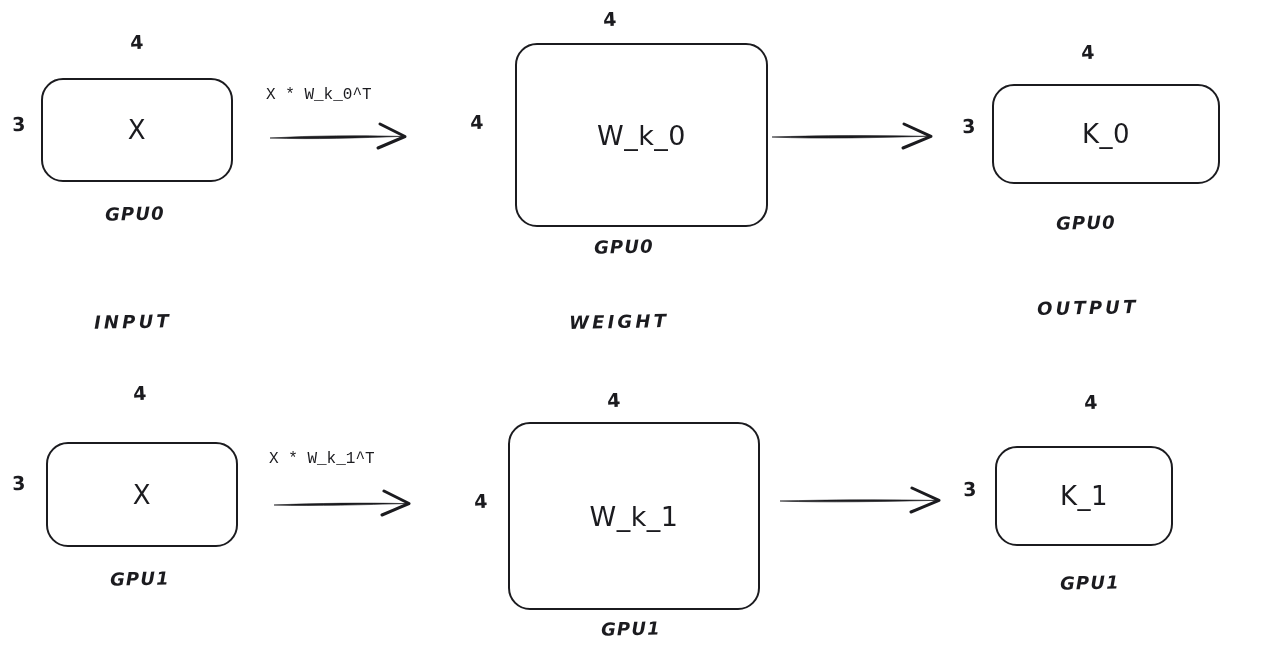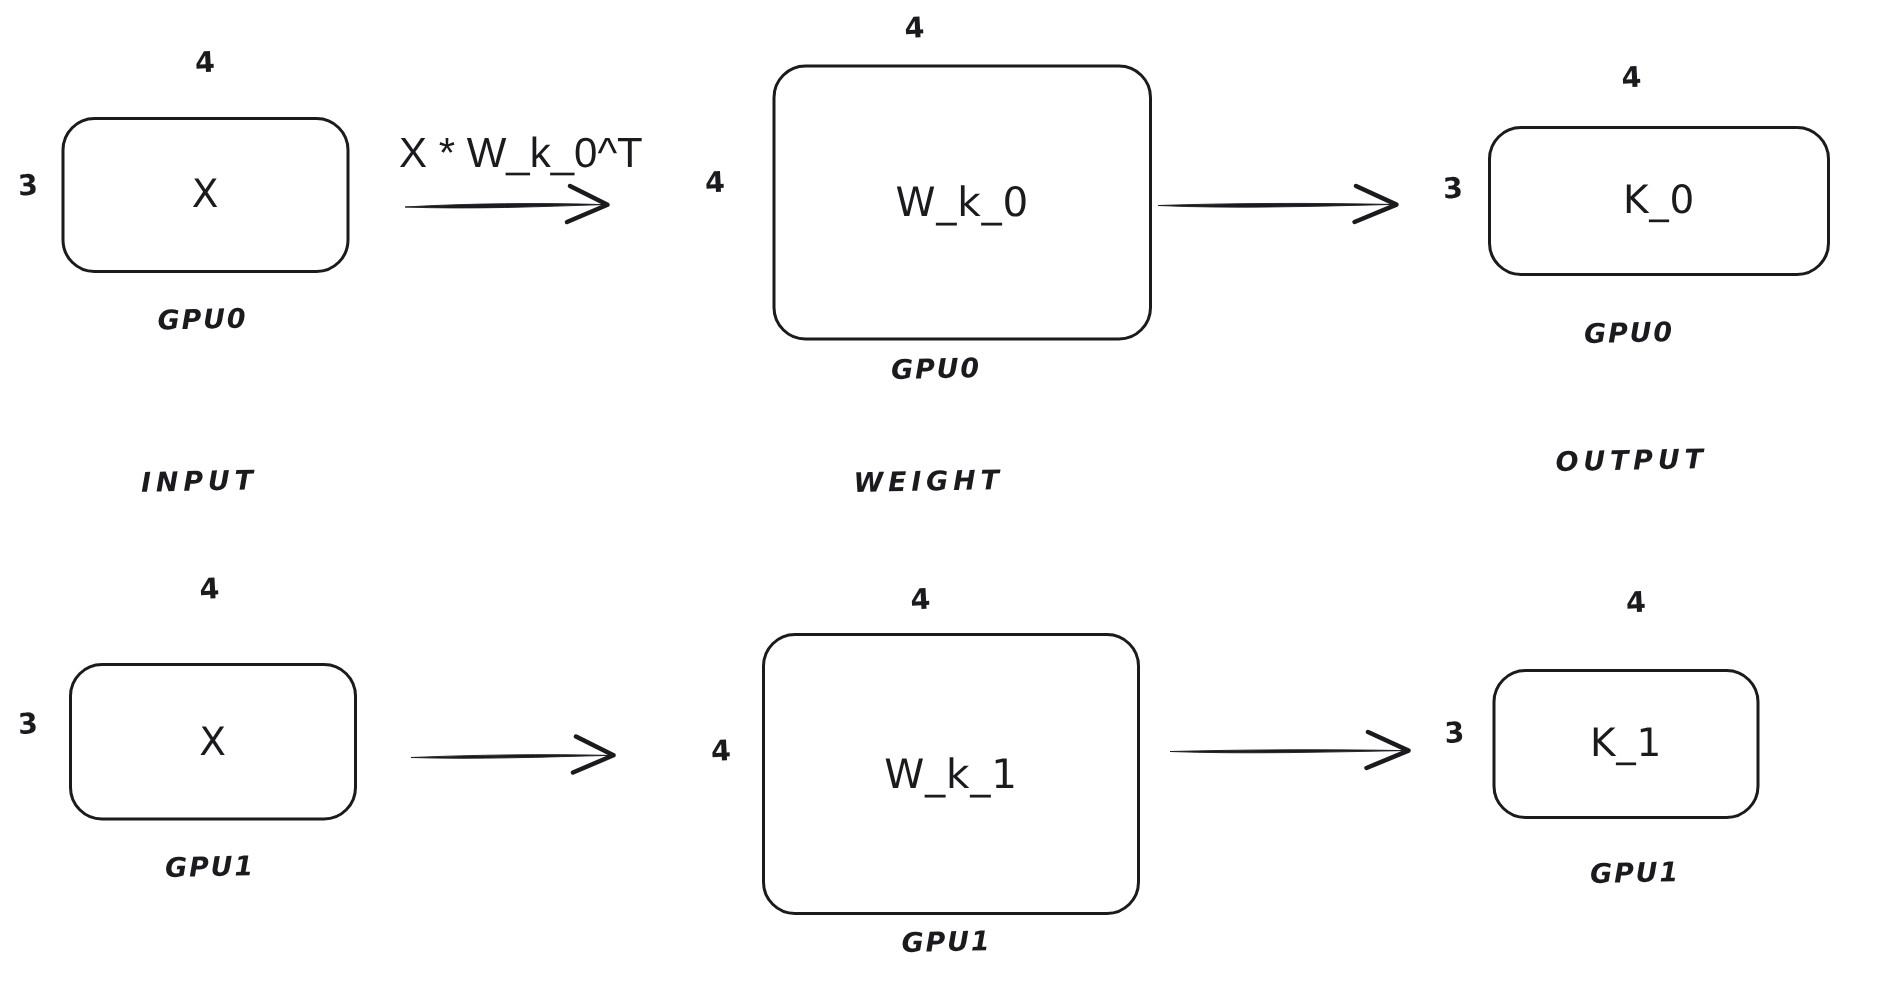--- a/index.html
+++ b/index.html
@@ -70,22 +70,22 @@
 
   
   .arrow {
     position: absolute;
     pointer-events: none;
   }
   .arrow svg { display: block; overflow: visible; }
 
   .arrow-label {
     position: absolute;
-    font-family: Liberation Sans, sans-serif;
-    font-size: 28px;
+    font-family: Liberation Mono, monospace;
+    font-size: 16px;
     font-weight: 400;
     color: #1b1b1f;
     white-space: nowrap;
   }
 </style>
 </head>
 <body>
 
 <div id="canvas">
 
@@ -129,20 +129,21 @@
   <div class="caption section" style="left:569px; top:311px;">WEIGHT</div>
   <div class="caption section" style="left:1037px; top:297px;">OUTPUT</div>
 
   <div class="dim" style="left:12px; top:472px;">3</div>
   <div class="dim" style="left:133px; top:382px;">4</div>
   <div class="node small" style="left:46px; top:442px; width:192px; height:105px;">
     <span class="node-label">X</span>
   </div>
   <div class="caption" style="left:110px; top:568px;">GPU1</div>
 
+  <div class="arrow-label" style="left:269px; top:450px;">X * W_k_1^T</div>
   <div class="arrow" style="left:272px; top:485px;">
     <svg width="150" height="36" viewBox="0 0 150 36">
       <path d="M2 20 C 45 18.2, 92 17.6, 134 18.6 C 92 19.6, 45 21.4, 2 20 Z" fill="#1b1b1f" stroke="#1b1b1f" stroke-width="0.6"></path>
       <path d="M112 6 L 137 18.5 L 110 30" fill="none" stroke="#1b1b1f" stroke-width="3" stroke-linecap="round" stroke-linejoin="round"></path>
     </svg>
   </div>
 
   <div class="dim" style="left:474px; top:490px;">4</div>
   <div class="dim" style="left:607px; top:389px;">4</div>
   <div class="node" style="left:508px; top:422px; width:252px; height:188px;">

